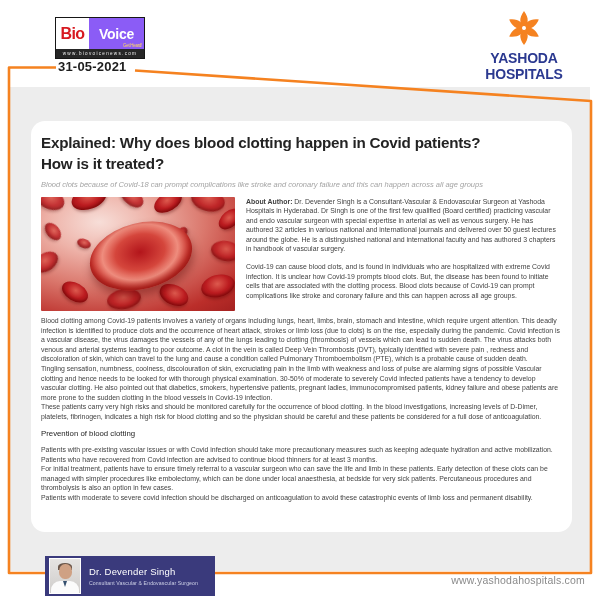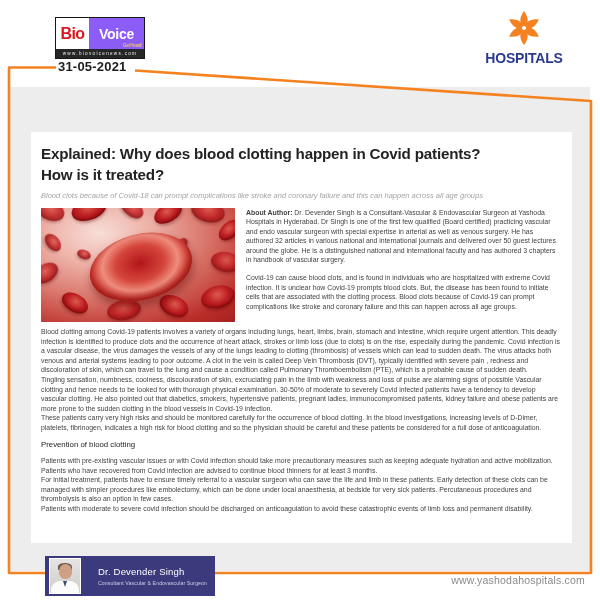--- a/index.html
+++ b/index.html
@@ -15,21 +15,21 @@
   .bv-logo{position:absolute;left:55px;top:17px;width:88px;border:1px solid #161616;z-index:2;background:#fff;}
   .bv-top{display:flex;height:31px;}
   .bv-bio{width:33px;background:#fff;color:#D71920;font-weight:bold;font-size:16px;display:flex;align-items:center;justify-content:center;letter-spacing:-0.6px;}
   .bv-voice{flex:1;background:#8b5cf6;color:#fff;font-weight:bold;font-size:14px;display:flex;align-items:center;justify-content:center;position:relative;letter-spacing:-0.3px;}
   .bv-tagline{position:absolute;right:2px;bottom:1px;font-size:4.5px;font-weight:normal;color:#FFD95E;}
   .bv-web{height:9px;background:#262626;color:#f0f0f0;font-size:4.6px;display:flex;align-items:center;justify-content:center;letter-spacing:1.3px;}
   .pub-date{position:absolute;left:58px;top:59px;font-size:13px;font-weight:bold;color:#1d1d1d;z-index:2;letter-spacing:0.2px;}
   .yashoda{position:absolute;left:468px;top:10px;width:112px;text-align:center;z-index:2;}
   .yashoda-name{font-size:14px;font-weight:bold;color:#2B3990;line-height:1.04;letter-spacing:-0.2px;margin-top:1px;}
   
-  .card{position:absolute;left:31px;top:132px;width:541px;min-height:411px;background:#ffffff;z-index:2;box-sizing:border-box;padding:12px 10px 8px 10px;}
+  .card{position:absolute;left:31px;top:121px;width:541px;min-height:411px;background:#ffffff;z-index:2;box-sizing:border-box;padding:12px 10px 8px 10px;border-radius:14px;}
   .article-title{font-size:15.2px;font-weight:bold;color:#232323;line-height:1.38;letter-spacing:-0.2px;}
   .article-subtitle{margin-top:5px;font-size:7.5px;font-style:italic;color:#a3a3a3;}
   .cols{display:flex;gap:11px;margin-top:8px;}
   .article-image{width:194px;height:114px;flex:none;position:relative;overflow:hidden;border-radius:1px;
     background:radial-gradient(130% 135% at 30% 22%, #f7ded8 0%, #eeb3a9 20%, #da776c 42%, #bb2e2a 66%, #7e0d10 100%);}
   .cell{position:absolute;border-radius:50%;
     background:radial-gradient(ellipse at 50% 40%, #dd5a4e 0%, #bc1c20 48%, #8d0d11 100%);
     box-shadow:inset 0 -2px 3px rgba(100,0,0,.55), 0 2px 3px rgba(80,0,0,.35);}
   .cell.dim{opacity:.85;filter:blur(.5px);}
   .cell.main{
@@ -43,21 +43,21 @@
   .body-text p{margin:0;}
   .section-heading{font-size:7.8px;font-weight:normal;color:#232323;margin:8px 0 6px 0;}
   
   .doctor-badge{position:absolute;left:45px;top:556px;width:170px;height:40px;background:#3A3A7C;z-index:4;display:flex;align-items:center;}
   .doc-photo{width:30px;height:34px;background:#fff;margin-left:4px;padding:1px;flex:none;}
   .doc-photo-inner{width:30px;height:34px;position:relative;overflow:hidden;background:linear-gradient(180deg,#e6e4e2,#cfcdcb);}
   .ph-hair{position:absolute;left:8px;top:4px;width:14px;height:7px;background:#6a564a;border-radius:50% 50% 0 0;}
   .ph-head{position:absolute;left:8.5px;top:5px;width:13px;height:15px;background:#cfa184;border-radius:48% 48% 44% 44%;}
   .ph-coat{position:absolute;left:1px;bottom:-1px;width:28px;height:13px;background:#fbfbfb;border-radius:9px 9px 0 0;}
   .ph-shirt{position:absolute;left:13px;bottom:6px;width:4px;height:6px;background:#35506e;clip-path:polygon(0 0,100% 0,50% 100%);}
-  .doc-text{margin-left:17px;}
+  .doc-text{margin-left:8px;}
   .doc-name{color:#ffffff;font-size:9.5px;letter-spacing:0.2px;}
   .doc-title{color:#cdd0e6;font-size:5.2px;margin-top:2.5px;letter-spacing:0.1px;}
   .site-link{position:absolute;right:15px;top:574px;font-size:10.5px;color:#8a8a8a;z-index:4;letter-spacing:0.2px;}
 </style>
 </head>
 <body>
 
 <div class="gray-panel"></div>
 
 <svg class="frame-svg" width="600" height="600" viewBox="0 0 600 600">
@@ -82,20 +82,21 @@
     <g fill="#F58220">
       <path transform="rotate(0)" d="M0 -19 C6 -11 5 -4 0 -1 C-5 -4 -6 -11 0 -19 Z"></path>
       <path transform="rotate(60)" d="M0 -19 C6 -11 5 -4 0 -1 C-5 -4 -6 -11 0 -19 Z"></path>
       <path transform="rotate(120)" d="M0 -19 C6 -11 5 -4 0 -1 C-5 -4 -6 -11 0 -19 Z"></path>
       <path transform="rotate(180)" d="M0 -19 C6 -11 5 -4 0 -1 C-5 -4 -6 -11 0 -19 Z"></path>
       <path transform="rotate(240)" d="M0 -19 C6 -11 5 -4 0 -1 C-5 -4 -6 -11 0 -19 Z"></path>
       <path transform="rotate(300)" d="M0 -19 C6 -11 5 -4 0 -1 C-5 -4 -6 -11 0 -19 Z"></path>
     </g>
     <circle r="2.2" fill="#ffffff"></circle>
   </svg>
+  <div class="yashoda-name">YASHODA</div>
   <div class="yashoda-name">HOSPITALS</div>
 </div>
 
 <div class="card">
   <div class="article-title">
     <div>Explained: Why does blood clotting happen in Covid patients?</div>
     <div>How is it treated?</div>
   </div>
   <div class="article-subtitle">Blood clots because of Covid-18 can prompt complications like stroke and coronary failure and this can happen across all age groups</div>
 

